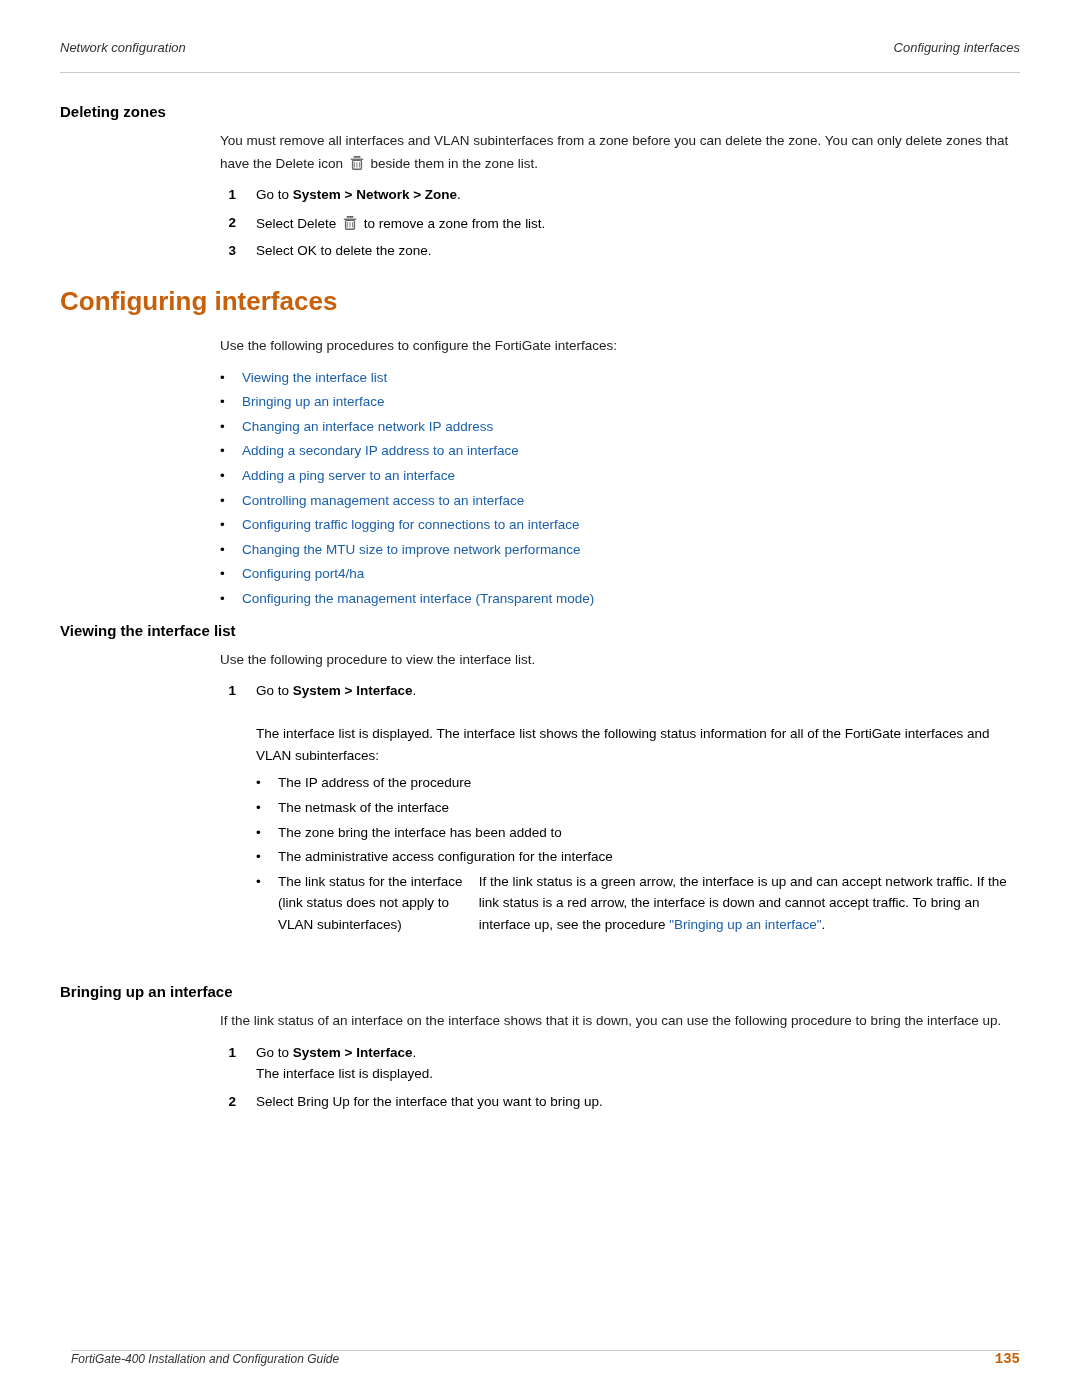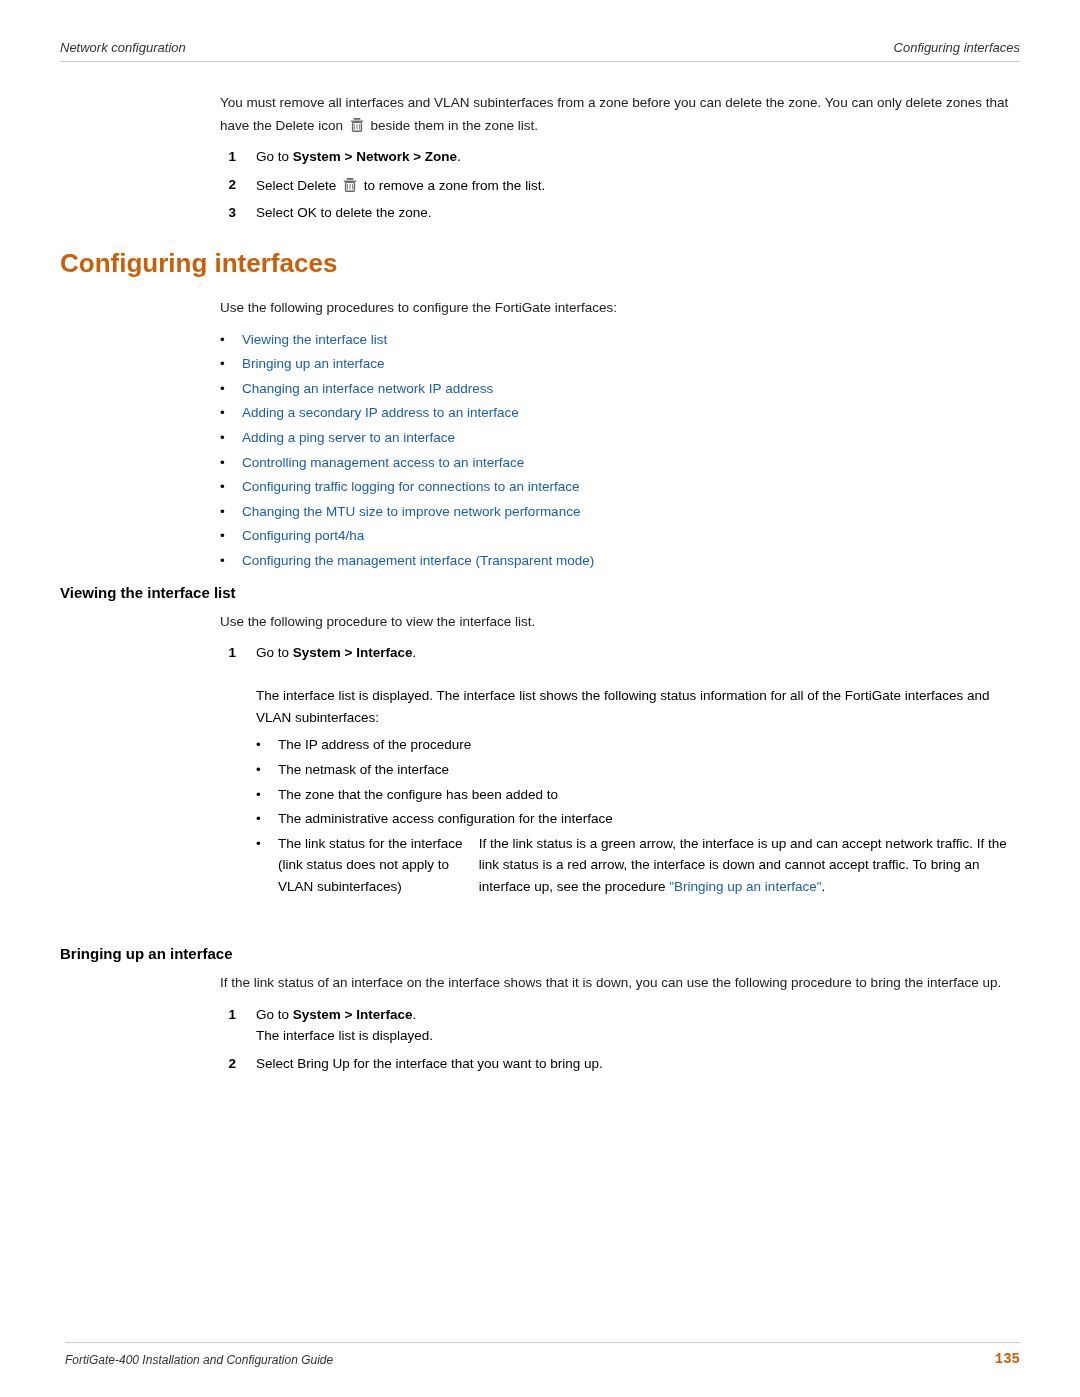--- a/index.html
+++ b/index.html
@@ -22,46 +22,46 @@
       min-height: 1397px;
       padding: 40px 60px 60px 60px;
       position: relative;
     }
 
     .header-bar {
       display: flex;
       justify-content: space-between;
       align-items: center;
       border-bottom: 1px solid #ccc;
-      padding-bottom: 6px;
+      padding-bottom: 17px;
       margin-bottom: 30px;
     }
 
     .header-left {
       font-style: italic;
       font-size: 13px;
       color: #333;
     }
 
     .header-right {
       font-style: italic;
       font-size: 13px;
       color: #333;
     }
 
     .footer-bar {
       position: absolute;
       bottom: 30px;
-      left: 65px;
+      left: 71px;
       right: 60px;
       display: flex;
       justify-content: space-between;
-      align-items: flex-end;
+      align-items: center;
       border-top: 1px solid #ccc;
-      padding-top: 8px;
+      padding-top: 0;
     }
 
     .footer-left {
       font-style: italic;
       font-size: 12px;
       color: #333;
     }
 
     .footer-right {
       font-size: 14px;
@@ -202,20 +202,21 @@
 <body>
 
 <div class="page">
 
   <div class="header-bar">
     <span class="header-left">Network configuration</span>
     <span class="header-right">Configuring interfaces</span>
   </div>
 
   <div class="section">
+    <div class="section-heading">Deleting zones</div>
     <div class="content-block">
       <p>
         You must remove all interfaces and VLAN subinterfaces from a zone before you can
         delete the zone. You can only delete zones that have the Delete icon
         <svg class="trash-icon" viewBox="0 0 16 18" width="16" height="18">
           <rect x="1" y="4" width="14" height="1.5" fill="#666"></rect>
           <rect x="4" y="1" width="8" height="2" rx="1" fill="#666"></rect>
           <rect x="3" y="6" width="10" height="10" rx="1" fill="none" stroke="#666" stroke-width="1.5"></rect>
           <line x1="5" y1="8" x2="5" y2="14" stroke="#666" stroke-width="1"></line>
           <line x1="8" y1="8" x2="8" y2="14" stroke="#666" stroke-width="1"></line>
@@ -295,21 +296,21 @@
       <ul class="numbered-list">
         <li>
           <span class="num">1</span>
           <span class="text">
             Go to <span class="bold">System &gt; Interface</span>.
             <br><br>
             <span>The interface list is displayed. The interface list shows the following status information for all of the FortiGate interfaces and VLAN subinterfaces:</span>
             <ul class="inner-bullet-list">
               <li>The IP address of the procedure</li>
               <li>The netmask of the interface</li>
-              <li>The zone that the configure has been added to</li>
+              <li>The zone bring the interface has been added to</li>
               <li>The administrative access configuration for the interface</li>
               <li>The link status for the interface (link status does not apply to VLAN subinterfaces)
                 <br><br>
                 <span>
                   If the link status is a green arrow, the interface is up and can accept network traffic. If the link status is a red arrow, the interface is down and cannot accept traffic. To bring an interface up, see the procedure <a href="#" class="link">"Bringing up an interface"</a>.
                 </span>
               </li>
             </ul>
           </span>
         </li>

